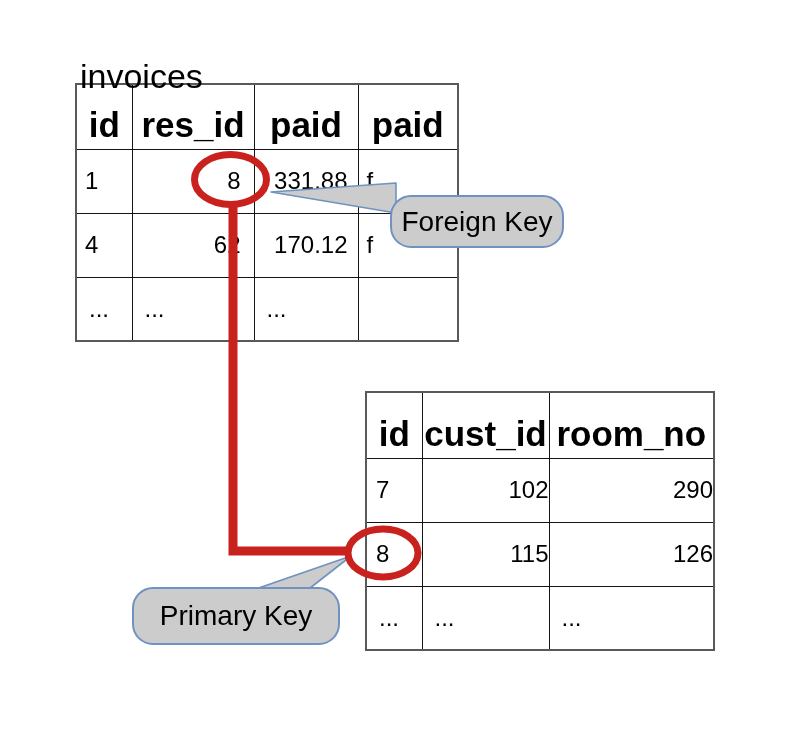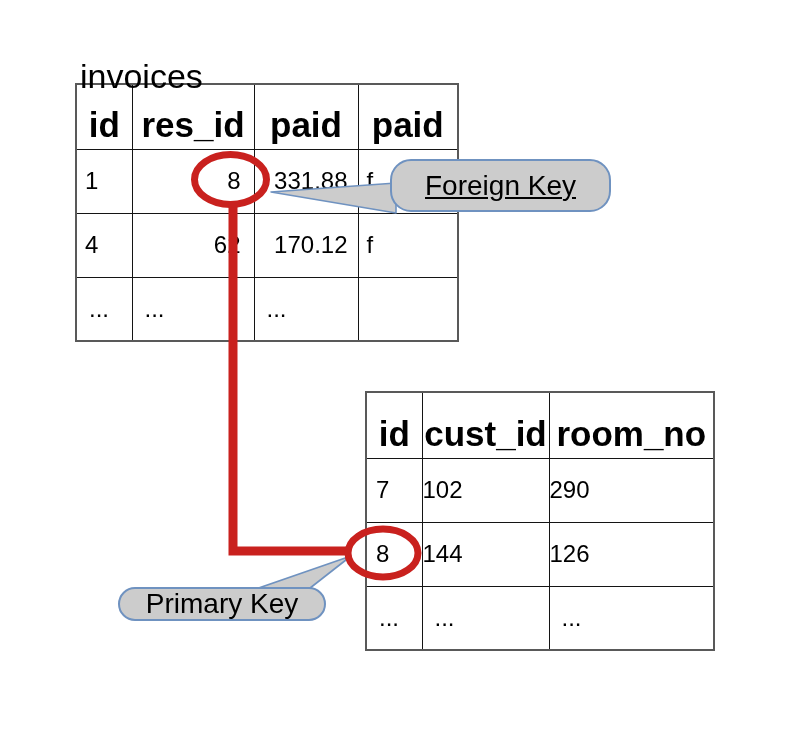--- a/index.html
+++ b/index.html
@@ -43,33 +43,33 @@
   }
   table.dbtable td{font-size:24px;vertical-align:middle;}
   tr.hdr-invoices{height:65px;}
   tr.row-invoices{height:64px;}
   tr.hdr-reservations{height:66px;}
   tr.row-reservations{height:64px;}
   td.al{text-align:left;padding-left:8px;}
   td.al9{text-align:left;padding-left:9px;}
   td.ar15{text-align:right;padding-right:13px;}
   td.ar10{text-align:right;padding-right:10px;}
-  td.ac{text-align:left;}
+  td.ac{text-align:right;}
   td.dots{text-align:left;padding-left:12px;padding-right:0;}
   
   .callout{
     position:absolute;z-index:6;
     background:var(--callout-fill);
     border:2px solid var(--callout-border);
     border-radius:21px;
     display:flex;align-items:center;justify-content:center;
     font-size:28px;color:var(--text-color);white-space:nowrap;
   }
-  .callout-fk{left:390px;top:159px;width:221px;height:53px;text-decoration:underline;}
-  .callout-pk{left:118px;top:587px;width:208px;height:34px;}
+  .callout-fk{left:390px;top:195px;width:174px;height:53px;}
+  .callout-pk{left:132px;top:587px;width:208px;height:58px;}
   
   svg.layer{
     position:absolute;left:0;top:0;width:794px;height:756px;
     pointer-events:none;
   }
   svg.layer-tails{z-index:5;}
   svg.layer-red{z-index:10;}
 </style>
 </head>
 <body>
@@ -124,21 +124,21 @@
         <th>cust_id</th>
         <th>room_no</th>
       </tr>
       <tr class="row-reservations">
         <td class="al9">7</td>
         <td class="ac">102</td>
         <td class="ac">290</td>
       </tr>
       <tr class="row-reservations">
         <td class="al9">8</td>
-        <td class="ac">144</td>
+        <td class="ac">115</td>
         <td class="ac">126</td>
       </tr>
       <tr class="row-reservations">
         <td class="al9 dots">...</td>
         <td class="ac dots">...</td>
         <td class="ac dots">...</td>
       </tr>
     </tbody>
   </table>
 

